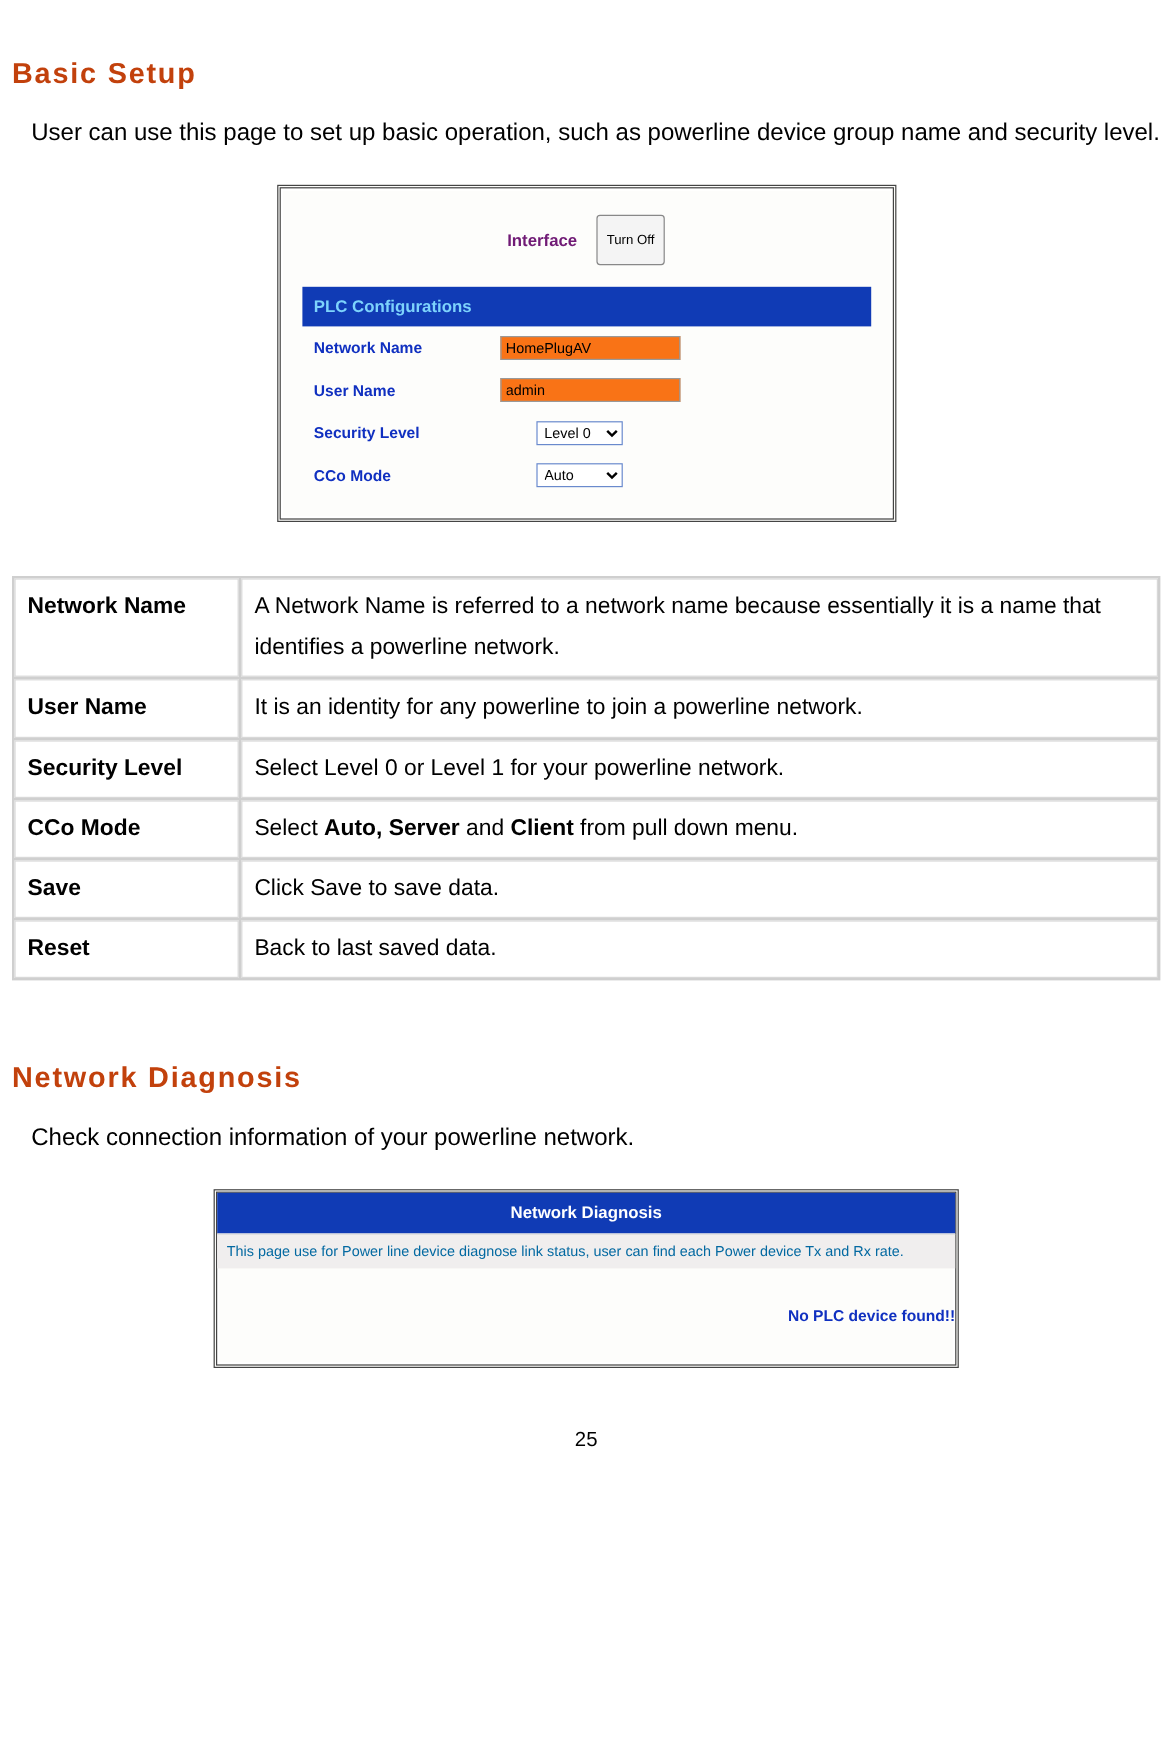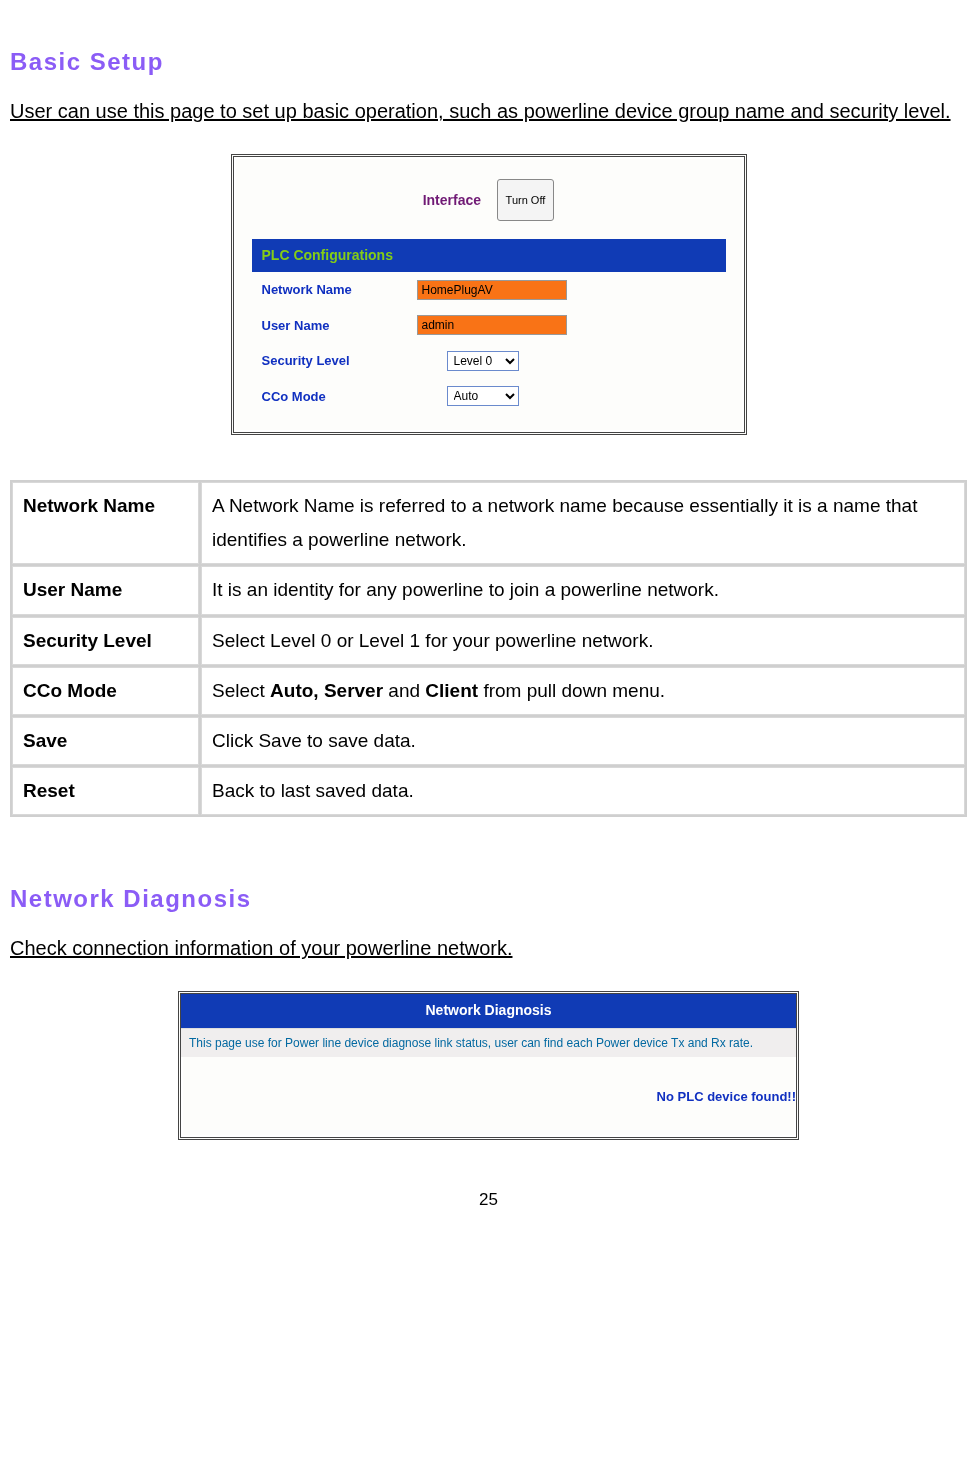--- a/index.html
+++ b/index.html
@@ -5,30 +5,29 @@
   body {
     margin: 0;
     padding: 10px 10px 40px 10px;
     font-family: Arial, Helvetica, sans-serif;
     font-size: 20px;
     color: #000;
     width: 957px;
     line-height: 1.8;
   }
   h2.section-title {
-    color: #8b5cf6;
+    color: #c2410c;
     font-family: Arial, Helvetica, sans-serif;
     font-size: 24px;
     letter-spacing: 1.5px;
     margin: 30px 0 10px 0;
     font-weight: bold;
   }
   p.intro {
-    margin: 5px 0 25px 0;
-    text-decoration: underline;
+    margin: 5px 0 25px 16px;
   }
   
   .screenshot {
     border: 3px double #444;
     background: #fdfdfb;
     margin: 0 auto 45px auto;
     box-shadow: 0 0 0 2px #fff inset;
   }
   .screenshot-inner {
     padding: 12px 18px 18px 18px;
@@ -47,21 +46,21 @@
     font-size: 11px;
     padding: 14px 8px;
     background: #f4f4f4;
     border: 1px solid #888;
     border-radius: 3px;
     cursor: pointer;
     vertical-align: middle;
   }
   .blue-bar {
     background: #103bb5;
-    color: #84cc16;
+    color: #7dd3fc;
     font-weight: bold;
     font-size: 14px;
     padding: 4px 10px;
   }
   .config-row {
     display: flex;
     align-items: center;
     padding: 6px 10px;
   }
   .config-label {

